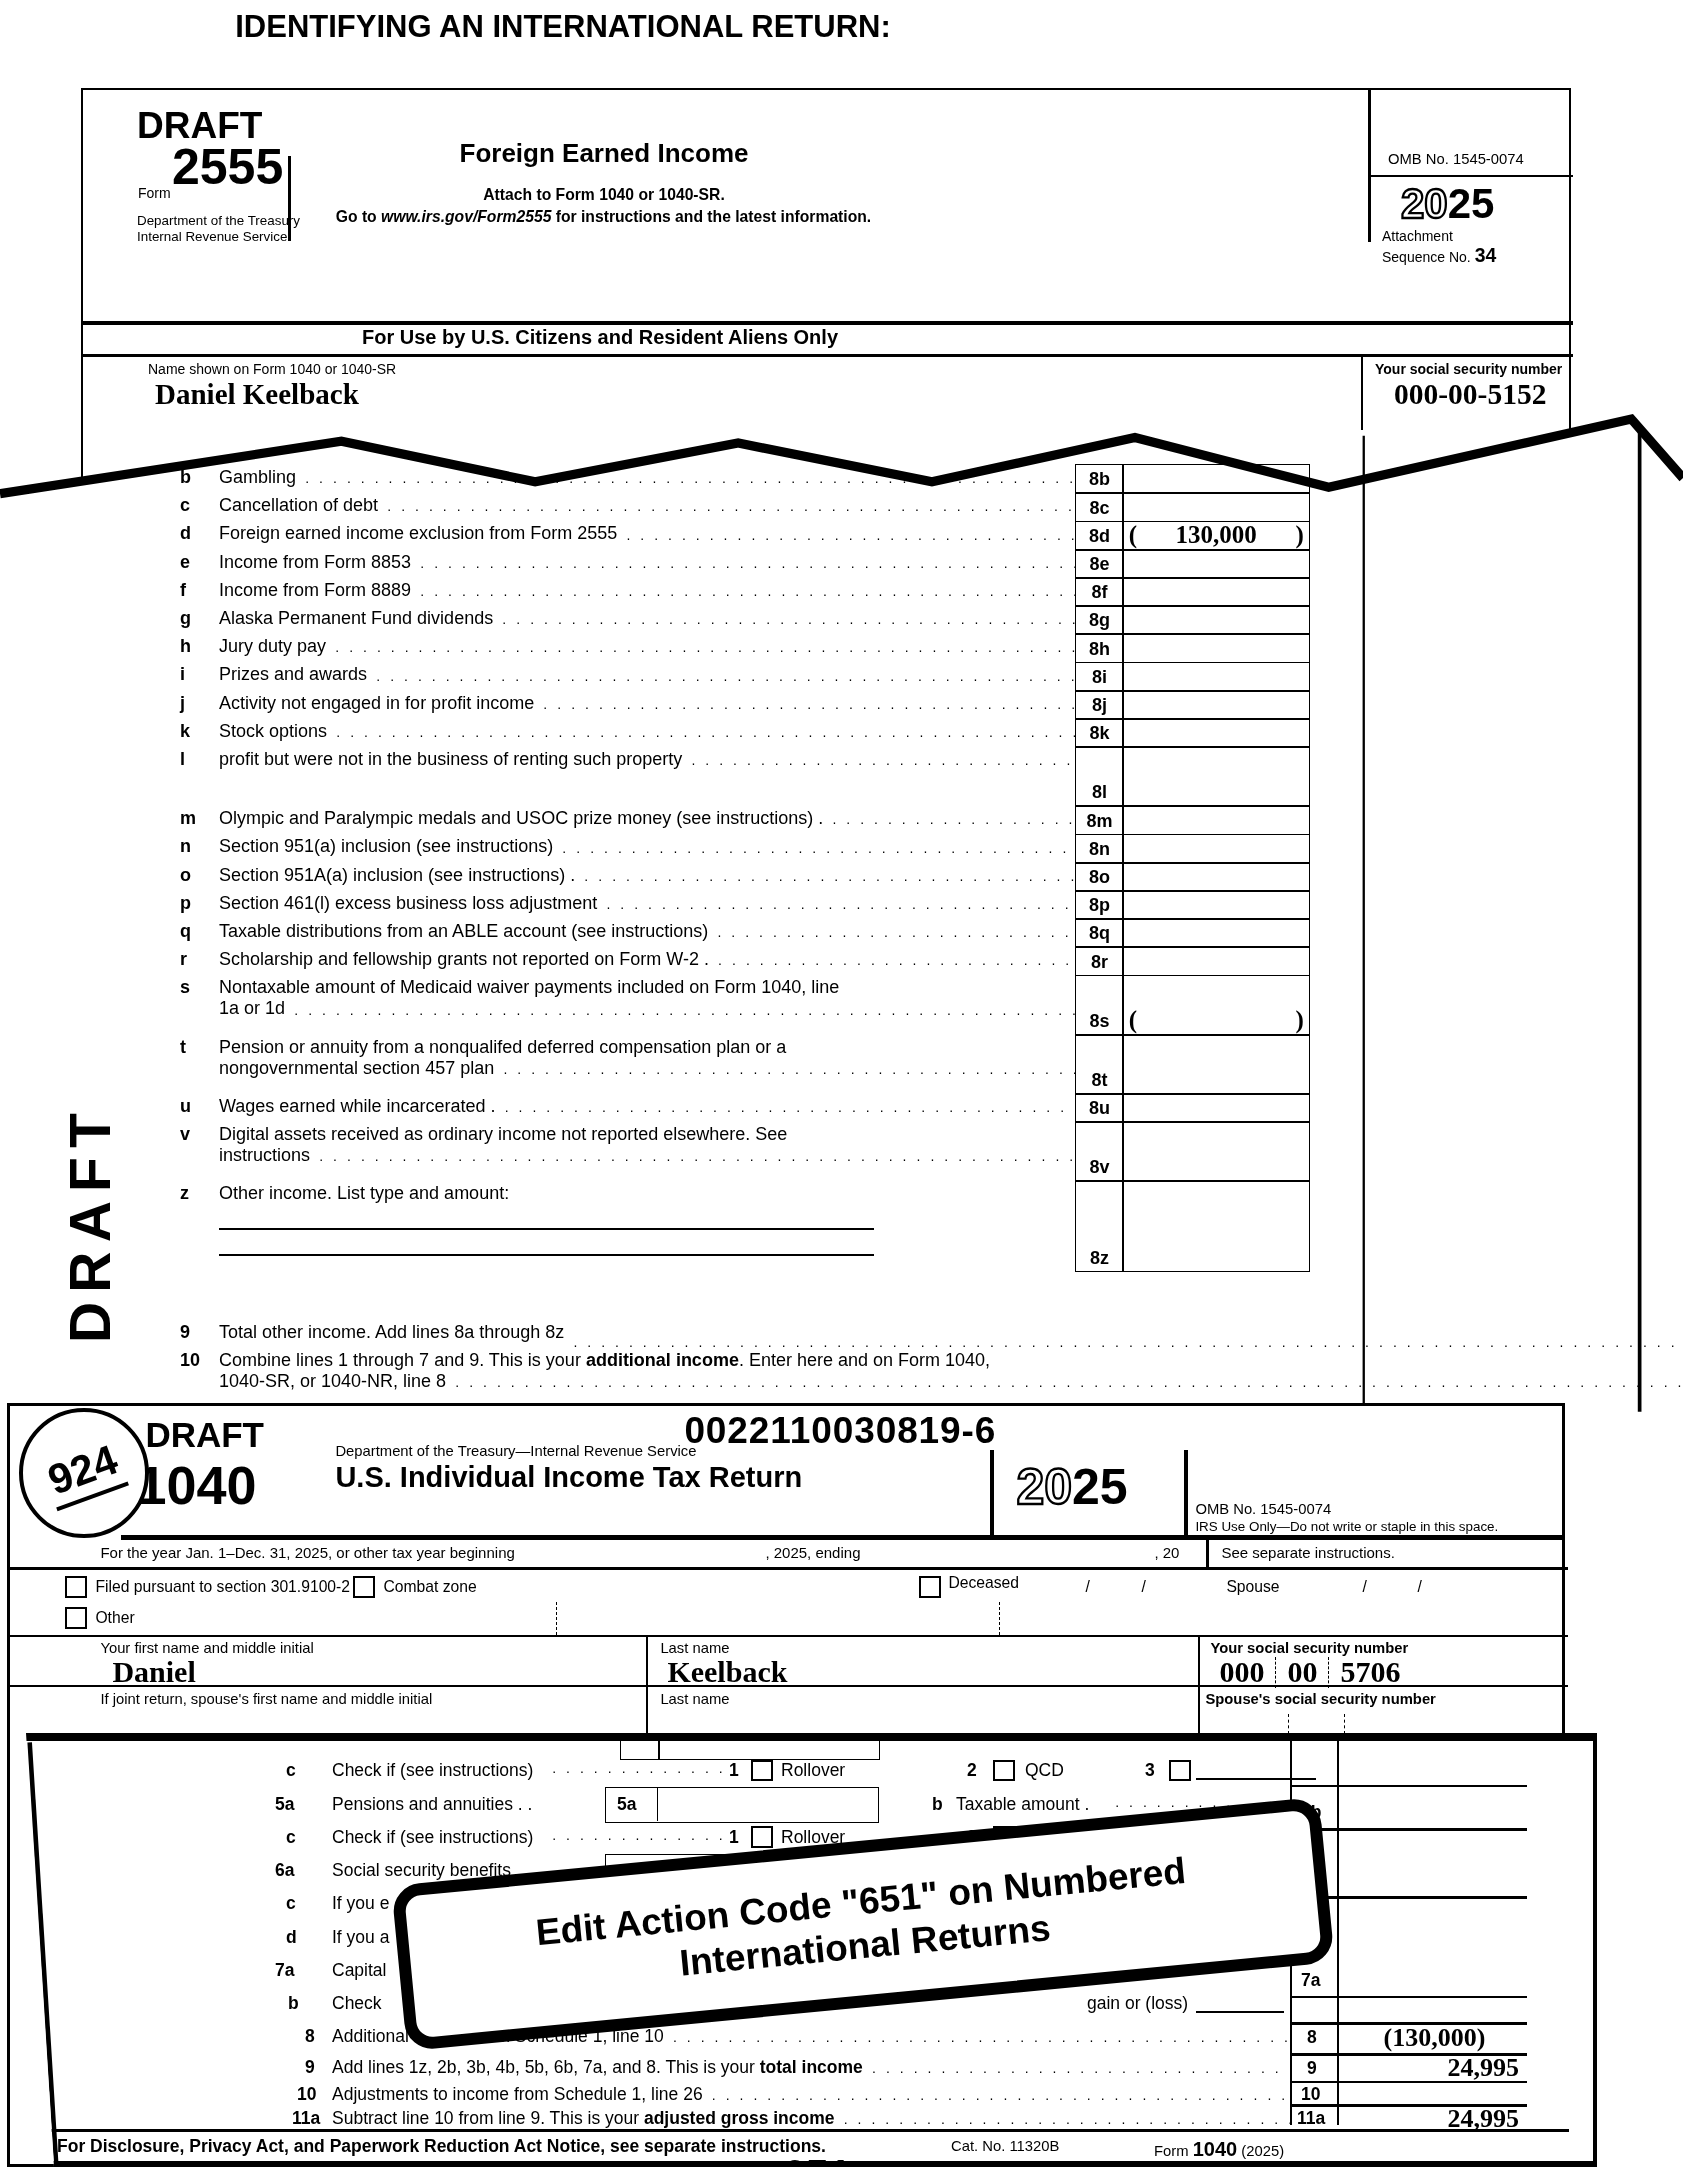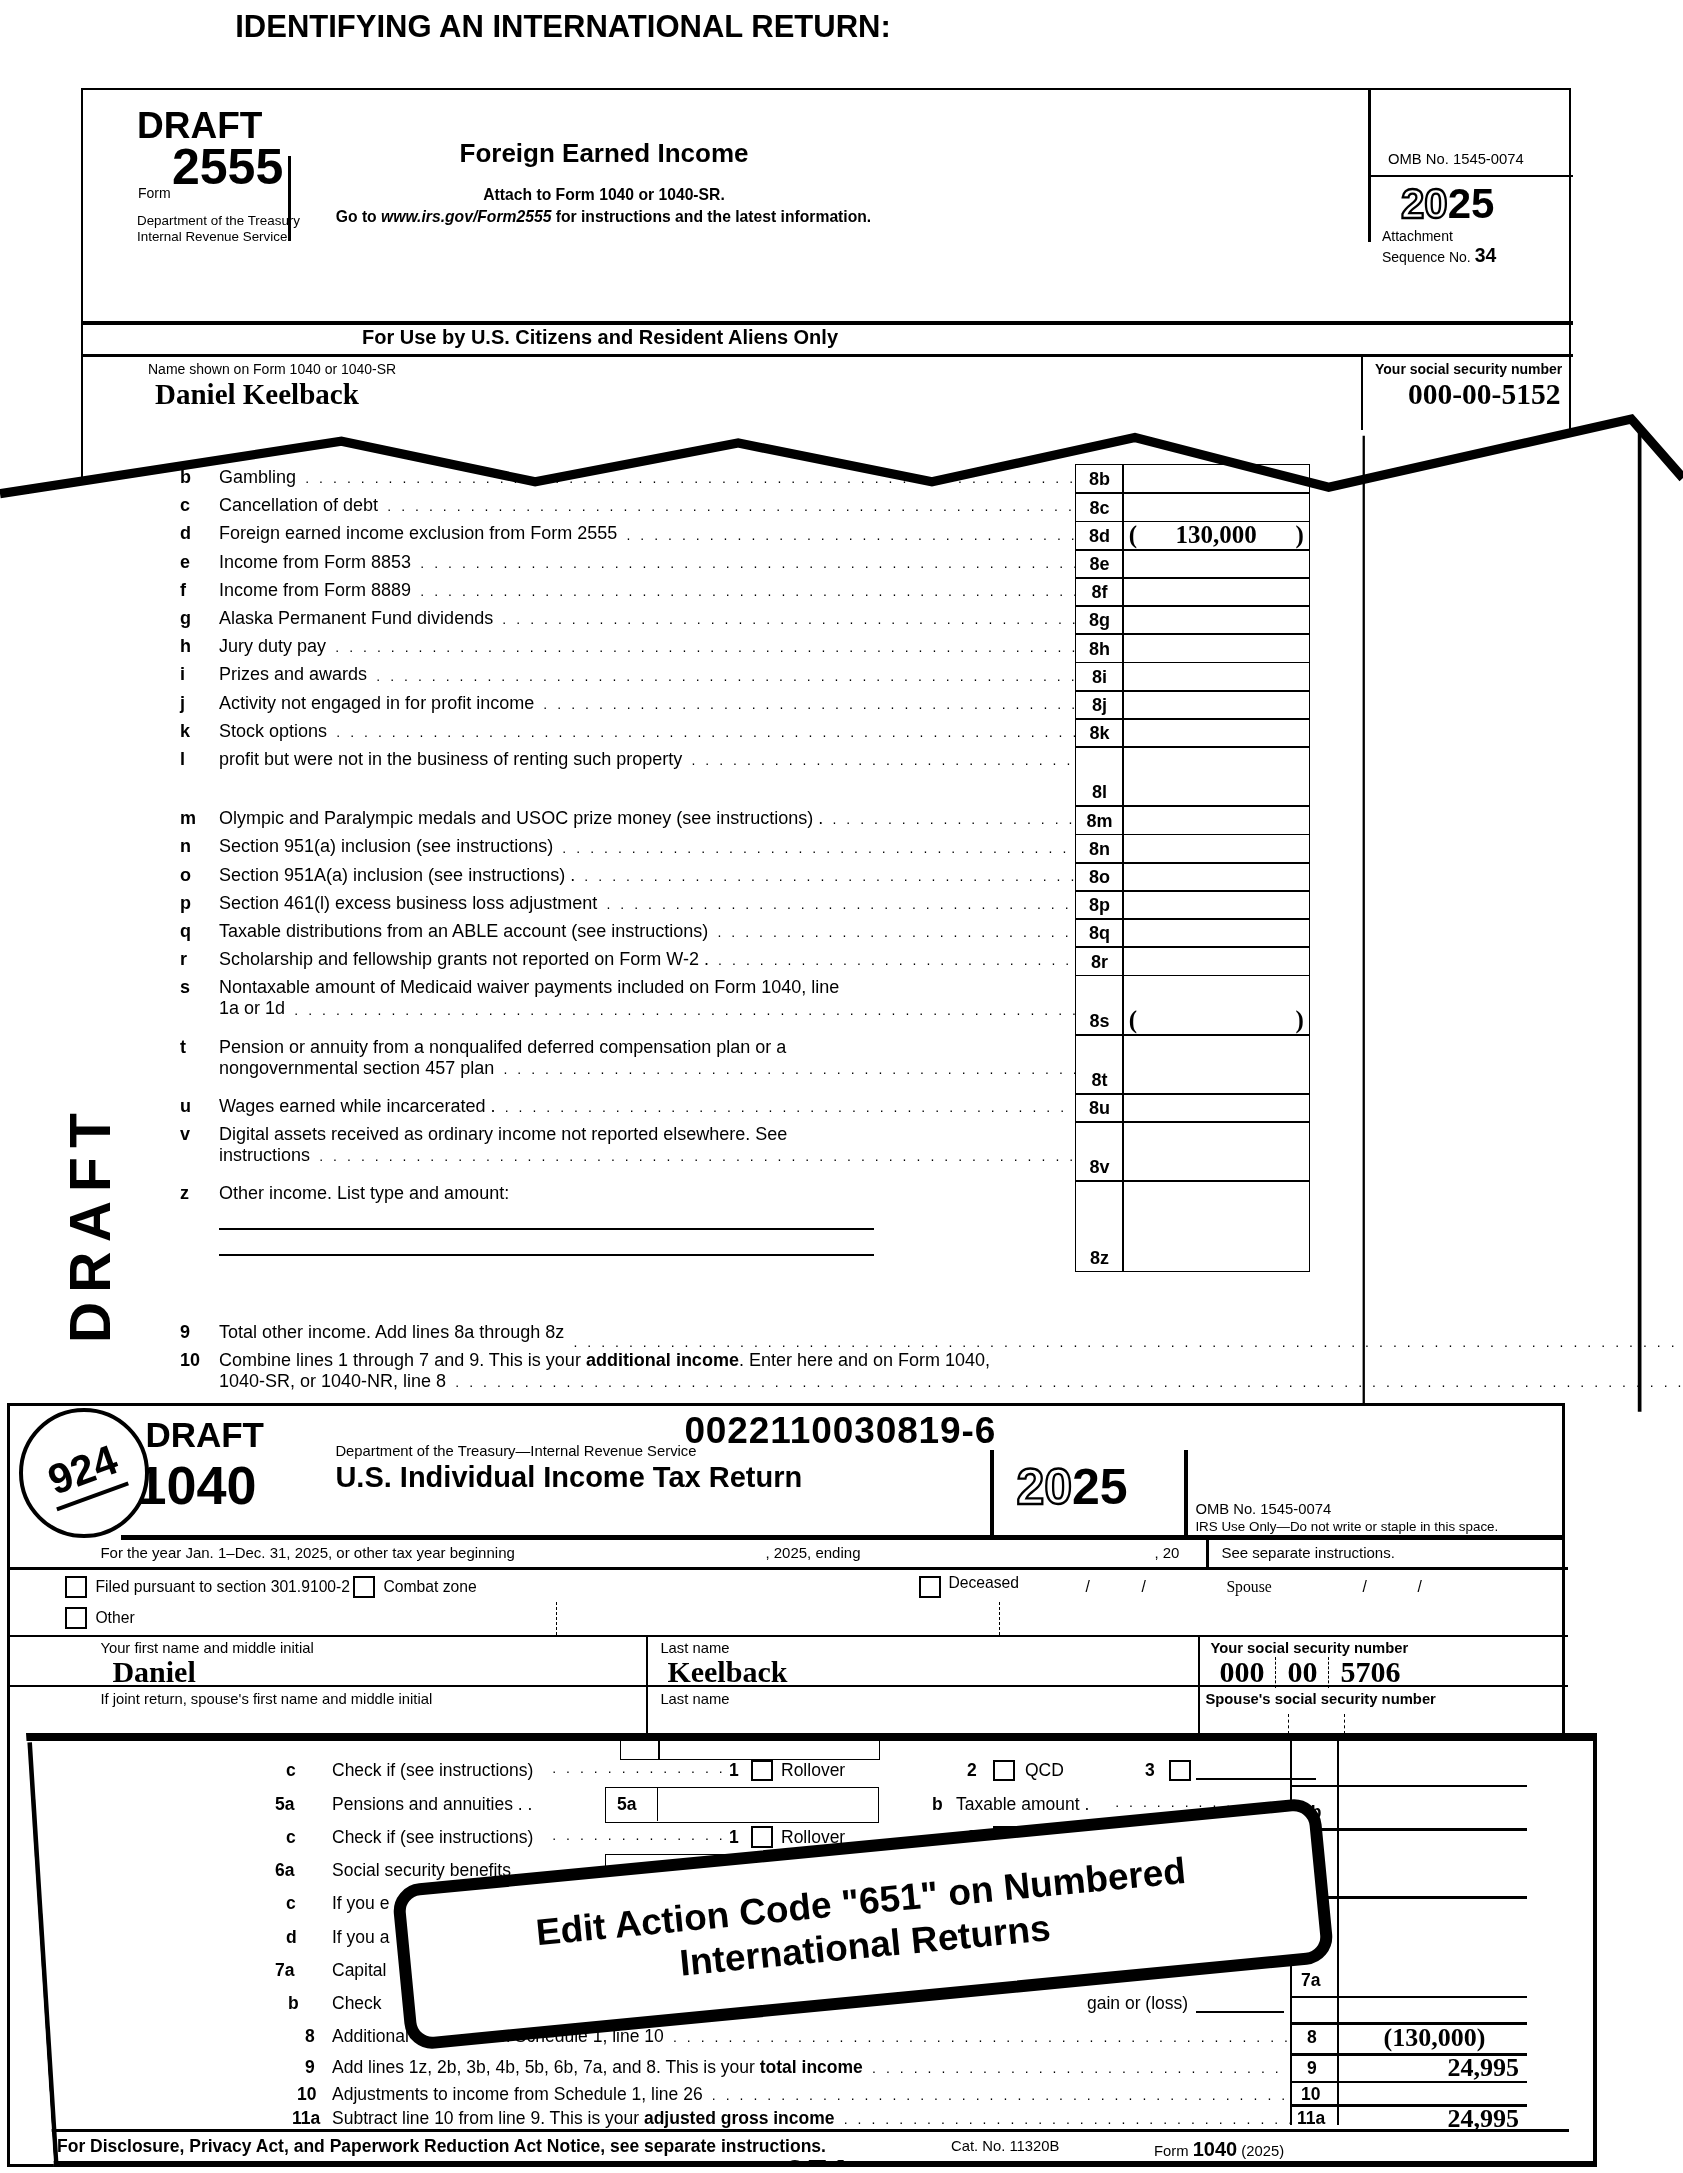--- a/index.html
+++ b/index.html
@@ -99,21 +99,21 @@
     </div>
 
     <div class="hline" style="left:0;top:231px;width:1490px;height:3.7px;"></div>
     <div class="abs ctr b" style="left:0;top:236px;width:1034px;font-size:20px;">For Use by U.S. Citizens and Resident Aliens Only</div>
     <div class="hline" style="left:0;top:264px;width:1490px;height:2.8px;"></div>
 
     <div class="abs" style="left:65px;top:271px;font-size:14px;">Name shown on Form 1040 or 1040-SR</div>
     <div class="abs ser" style="left:72px;top:288px;font-size:29px;">Daniel Keelback</div>
     <div class="vline" style="left:1278px;top:264px;width:1.8px;height:76px;"></div>
     <div class="abs b" style="left:1292px;top:271px;font-size:14px;">Your social security number</div>
-    <div class="abs ser" style="left:1311px;top:288px;font-size:29.5px;margin-left:14px;">000-00-5152</div>
+    <div class="abs ser" style="left:1311px;top:288px;font-size:29.5px;">000-00-5152</div>
   </div>
 
   <div class="abs" id="sched">
     <svg width="1683" height="1006" style="position:absolute;left:0;top:0;" viewBox="0 0 1824 1090">
       <polygon points="0,95 370,38 580,82 800,40 1010,82 1230,34 1440,88 1768,14 1824,78 1824,1090 0,1090" fill="#ffffff"></polygon>
       <polyline points="0,95 370,38 580,82 800,40 1010,82 1230,34 1440,88 1768,14 1824,78" fill="none" stroke="#000" stroke-width="10"></polyline>
       <line x1="1777" y1="20" x2="1777" y2="1090" stroke="#000" stroke-width="4"></line>
       <line x1="1478" y1="32" x2="1478" y2="1090" stroke="#000" stroke-width="2.5"></line>
     </svg>
 
@@ -389,21 +389,21 @@
     <div class="hline" style="left:0;top:161px;width:1558px;height:2.8px;"></div>
 
     <span class="cb abs" style="left:55px;top:170px;"></span>
     <div class="abs" style="left:85px;top:172px;font-size:15.7px;">Filed pursuant to section 301.9100-2</div>
     <span class="cb abs" style="left:343px;top:170px;"></span>
     <div class="abs" style="left:373px;top:172px;font-size:15.7px;">Combat zone</div>
     <span class="cb abs" style="left:909px;top:170px;"></span>
     <div class="abs" style="left:938px;top:168px;font-size:15.7px;">Deceased</div>
     <div class="abs" style="left:1075px;top:172px;font-size:15.7px;">/</div>
     <div class="abs" style="left:1131px;top:172px;font-size:15.7px;">/</div>
-    <div class="abs" style="left:1216px;top:172px;font-size:15.7px;font-family:Liberation Serif, serif;">Spouse</div>
+    <div class="abs" style="left:1216px;top:172px;font-size:15.7px;">Spouse</div>
     <div class="abs" style="left:1352px;top:172px;font-size:15.7px;">/</div>
     <div class="abs" style="left:1407px;top:172px;font-size:15.7px;">/</div>
 
     <span class="cb abs" style="left:55px;top:201px;"></span>
     <div class="abs" style="left:85px;top:203px;font-size:15.7px;">Other</div>
     <div class="vdash" style="left:546px;top:196px;height:33px;"></div>
     <div class="vdash" style="left:989px;top:196px;height:33px;"></div>
     <div class="hline" style="left:0;top:229px;width:1558px;height:2.3px;"></div>
 
     <div class="vline" style="left:636px;top:229px;width:1.8px;height:102px;"></div>

